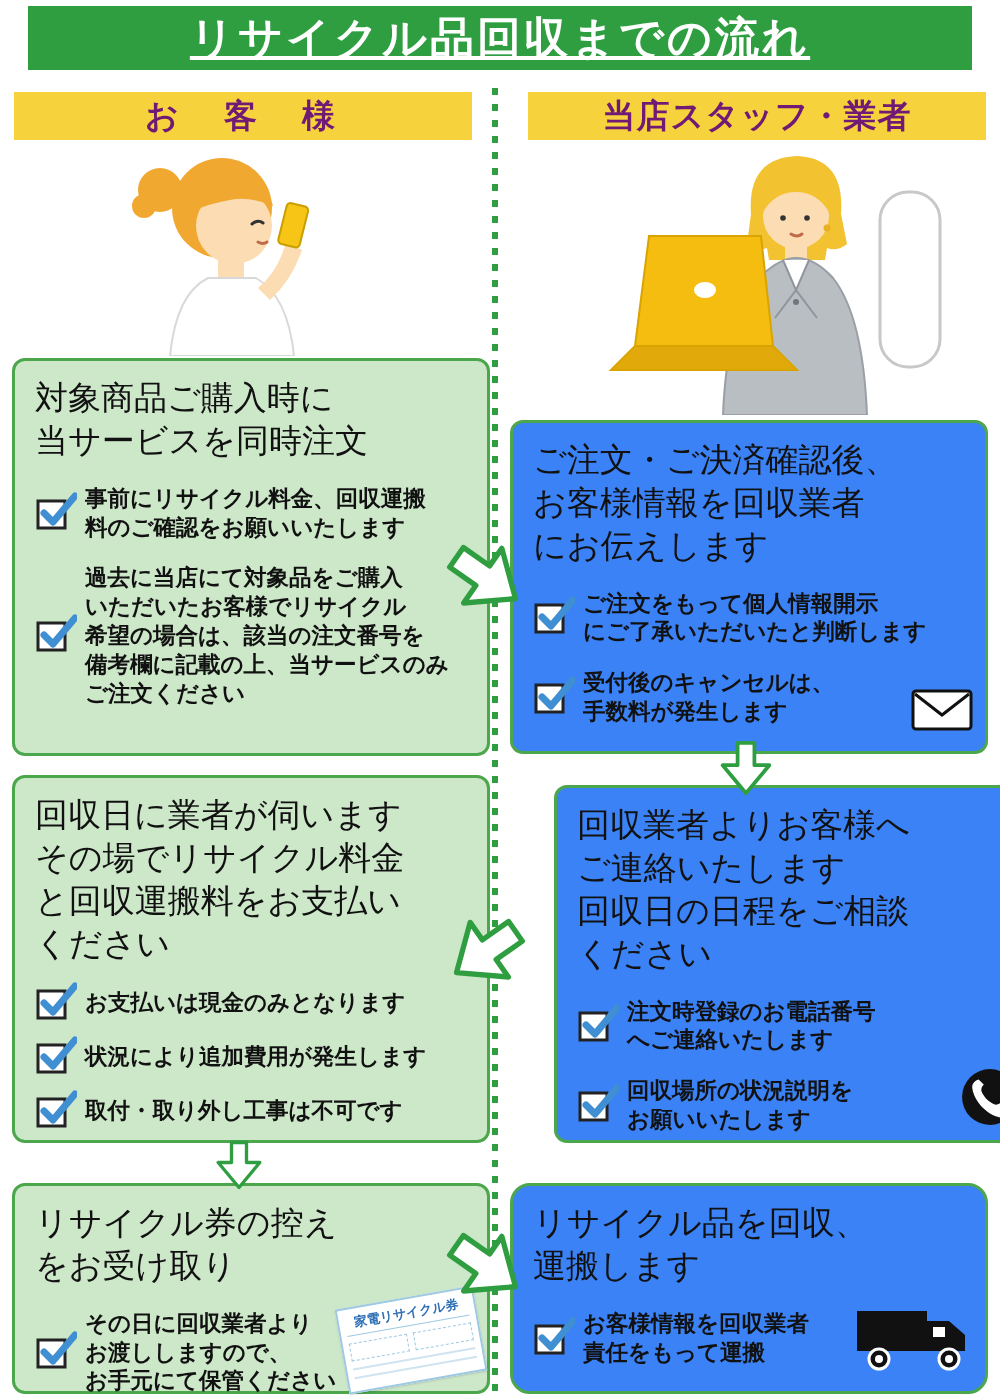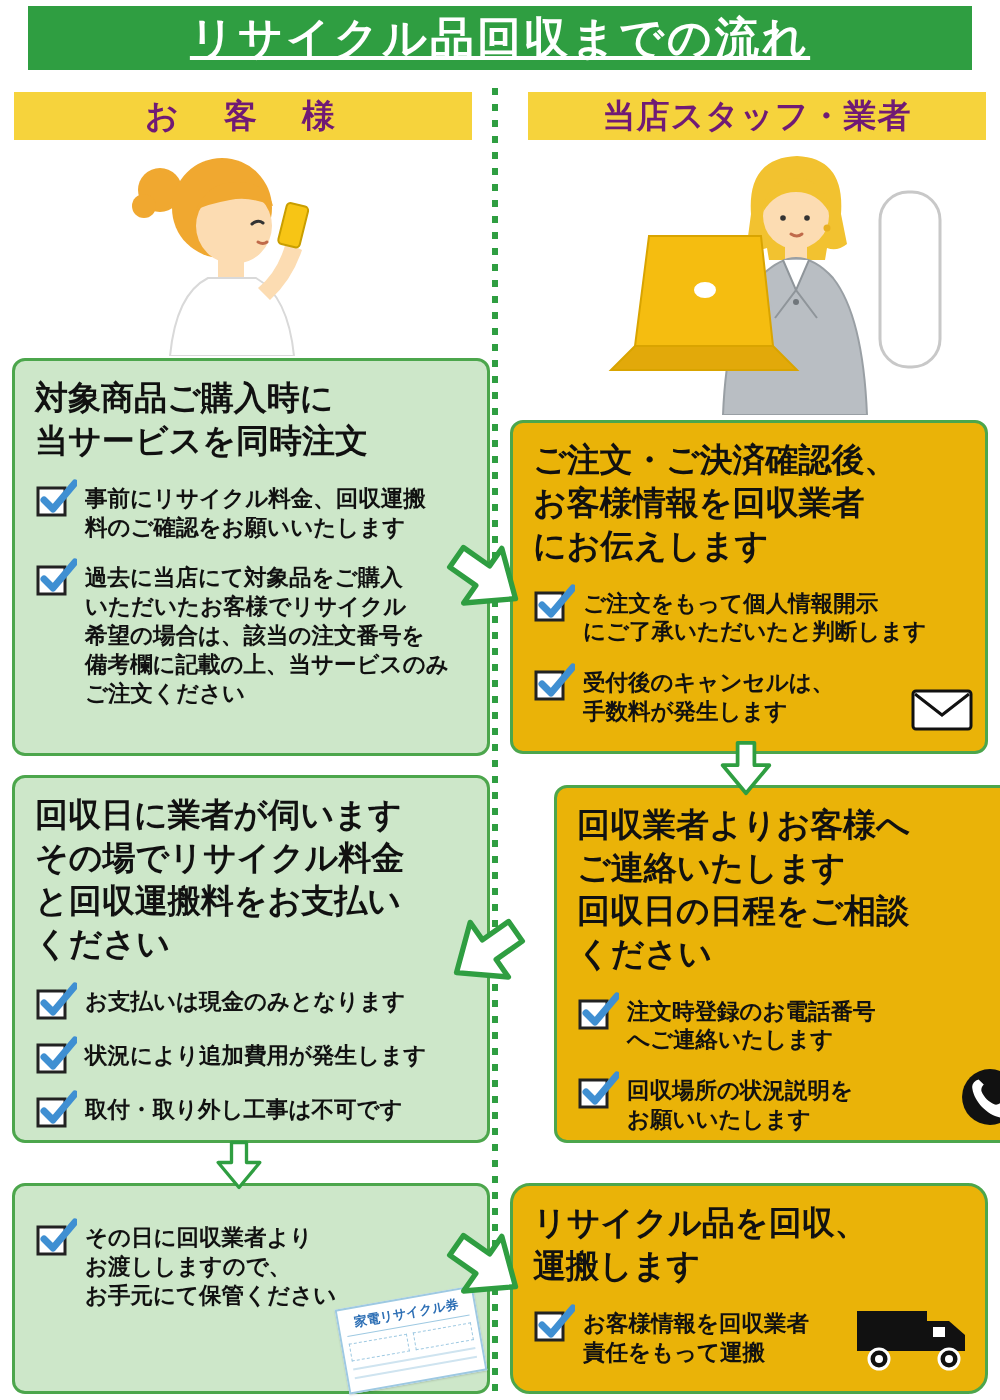--- a/index.html
+++ b/index.html
@@ -20,30 +20,30 @@
   .divider { position:absolute; left:492px; top:88px; width:6px; height:1306px; z-index:1;
              background:repeating-linear-gradient(to bottom,#2f9e41 0 7px,transparent 7px 16px); }
 
   .illus { position:absolute; z-index:2; }
   .illus-customer { left:110px; top:138px; width:230px; height:218px; }
   .illus-staff    { left:575px; top:140px; width:400px; height:275px; }
 
   .box { position:absolute; border:3px solid #4ca64c; border-radius:13px;
          padding:16px 20px; z-index:2; }
   .left-fill  { background:#cde7c9; }
-  .right-fill { background:#eab308; }
+  .right-fill { background:#3b82f6; }
   .b-l1 { left:12px;  top:358px;  width:478px; height:398px; }
   .b-l2 { left:12px;  top:775px;  width:478px; height:368px; }
   .b-l3 { left:12px;  top:1183px; width:478px; height:211px; }
   .b-r1 { left:510px; top:420px;  width:478px; height:334px; }
   .b-r2 { left:510px; top:785px;  width:478px; height:358px;margin-left:44px; }
   .b-r3 { left:510px; top:1183px; width:478px; height:211px;border-radius:20px; }
 
-  .box-title { font-size:33px; font-weight:bold; line-height:1.3; white-space:pre-line; }
-  .item { display:flex; gap:8px; align-items:flex-start; margin-top:14px; position:relative; }
+  .box-title { font-size:33px; font-weight:normal; line-height:1.3; white-space:pre-line; }
+  .item { display:flex; gap:8px; align-items:center; margin-top:14px; position:relative; }
   .check { width:42px; height:40px; flex:0 0 auto; }
   .item-text { font-size:22.5px; font-weight:bold; line-height:1.28; white-space:pre-line; padding-top:8px; }
 
   .arrow { position:absolute; z-index:5; }
   .arrow svg { display:block; width:100%; height:100%; }
   .arrow-1 { left:446px; top:538px;  width:80px; height:80px; transform:rotate(-55deg); }
   .arrow-2 { left:718px; top:740px;  width:56px; height:56px; }
   .arrow-3 { left:446px; top:912px;  width:80px; height:80px; transform:rotate(55deg); }
   .arrow-4 { left:214px; top:1140px; width:50px; height:50px; }
   .arrow-5 { left:446px; top:1226px; width:80px; height:80px; transform:rotate(-55deg); }
@@ -243,20 +243,22 @@
     </div>
     <span class="side-icon icon-phone">
       <svg viewBox="0 0 56 56">
           <circle cx="28" cy="28" r="27" fill="#111"></circle>
           <path d="M17 11 c-4 1 -7 5 -6 9 c2 13 15 26 28 28 c4 1 8 -2 9 -6 l-9 -9 c-2 2 -5 3 -7 2 c-5 -2 -10 -7 -12 -12 c-1 -2 0 -5 2 -7 z" fill="#fff"></path>
         </svg>
     </span>
   </section>
 
   <section class="box left-fill b-l3">
+    <h2 class="box-title">リサイクル券の控え
+をお受け取り</h2>
     <div class="item">
       <span class="check">
         <svg viewBox="0 0 42 40">
             <rect x="3" y="11" width="27" height="27" fill="#fff" stroke="#222" stroke-width="3"></rect>
             <polyline points="9,23 18,32 40,6" fill="none" stroke="#3f8fd2" stroke-width="7" stroke-linecap="round" stroke-linejoin="round"></polyline>
           </svg>
       </span>
       <p class="item-text">その日に回収業者より
 お渡ししますので、
 お手元にて保管ください</p>

